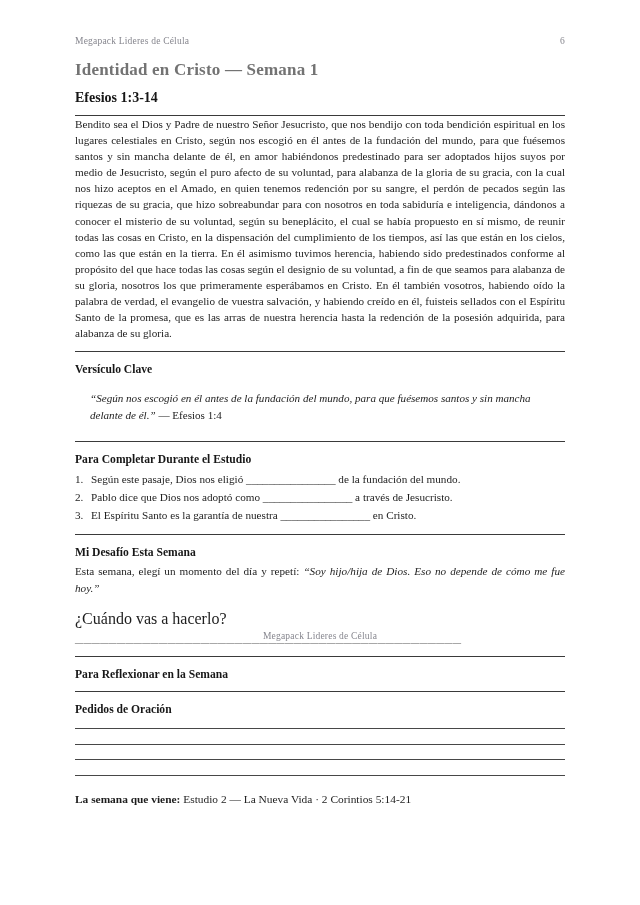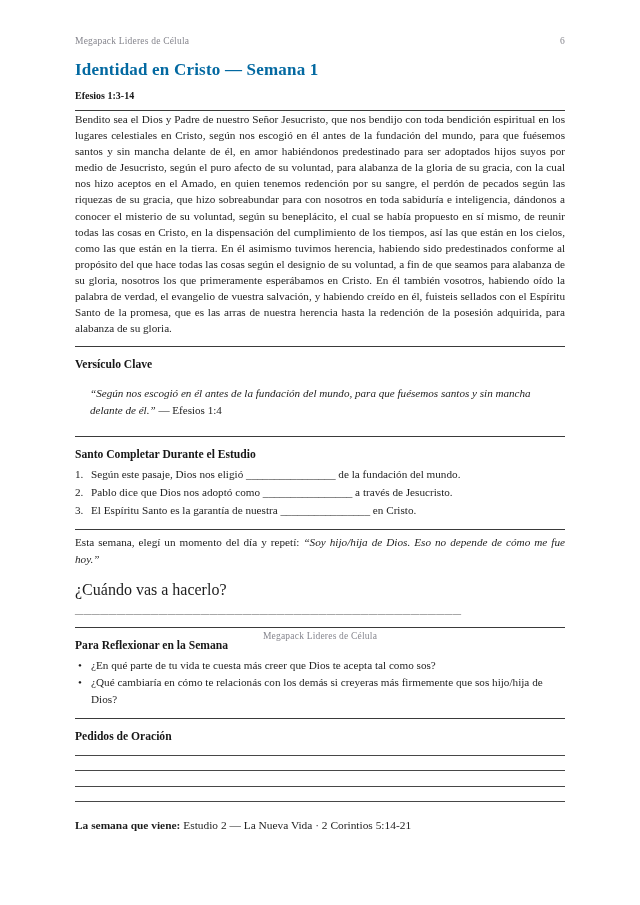--- a/index.html
+++ b/index.html
@@ -23,25 +23,25 @@
     justify-content: space-between;
     font-size: 9.5px;
     color: #86868e;
     letter-spacing: 0.2px;
   }
   h1.title {
     margin: 14px 0 0 0;
     font-size: 17px;
     font-weight: bold;
     letter-spacing: 0.2px;
-    color: #0369a1;
+    color: #737373;
   }
   h2.subtitle {
     margin: 10px 0 0 0;
-    font-size: 10px;
+    font-size: 14px;
     font-weight: bold;
     color: #161616;
   }
   .rule {
     border: none;
     border-top: 1.7px solid #3a3a3a;
     height: 0;
     margin: 0;
   }
   .rule.r-title   { margin-top: 9px; }
@@ -148,58 +148,51 @@
   <div class="rule r-tight"></div>
 
   <h3 class="sec">Versículo Clave</h3>
   <p class="quote">
     <em>“Según nos escogió en él antes de la fundación del mundo, para que fuésemos santos y sin mancha delante de él.”</em>
     <span>— Efesios 1:4</span>
   </p>
 
   <div class="rule r-section"></div>
 
-  <h3 class="sec">Santo Completar Durante el Estudio</h3>
+  <h3 class="sec">Para Completar Durante el Estudio</h3>
   <ol class="fill-list">
     <li>
       <span class="num">1.</span>
       <span>Según este pasaje, Dios nos eligió ________________ de la fundación del mundo.</span>
     </li>
     <li>
       <span class="num">2.</span>
       <span>Pablo dice que Dios nos adoptó como ________________ a través de Jesucristo.</span>
     </li>
     <li>
       <span class="num">3.</span>
       <span>El Espíritu Santo es la garantía de nuestra ________________ en Cristo.</span>
     </li>
   </ol>
 
   <div class="rule r-tight"></div>
 
+  <h3 class="sec">Mi Desafío Esta Semana</h3>
   <p class="challenge-text">
     <span>Esta semana, elegí un momento del día y repetí:</span>
     <em>“Soy hijo/hija de Dios. Eso no depende de cómo me fue hoy.”</em>
   </p>
   <p class="when-line">
     <span>¿Cuándo vas a hacerlo?</span>
     <span class="blank-gray">______________________________________________</span>
   </p>
 
   <div class="rule r-tight"></div>
 
   <h3 class="sec">Para Reflexionar en la Semana</h3>
-  <ul class="reflect">
-    <li>
-      <span>¿En qué parte de tu vida te cuesta más creer que Dios te acepta tal como sos?</span>
-    </li>
-    <li>
-      <span>¿Qué cambiaría en cómo te relacionás con los demás si creyeras más firmemente que sos hijo/hija de Dios?</span>
-    </li>
-  </ul>
 
   <div class="rule r-tight"></div>
 
   <h3 class="sec">Pedidos de Oración</h3>
   <div class="write-line first"></div>
   <div class="write-line"></div>
   <div class="write-line"></div>
   <div class="write-line"></div>
 
   <p class="next-week">

